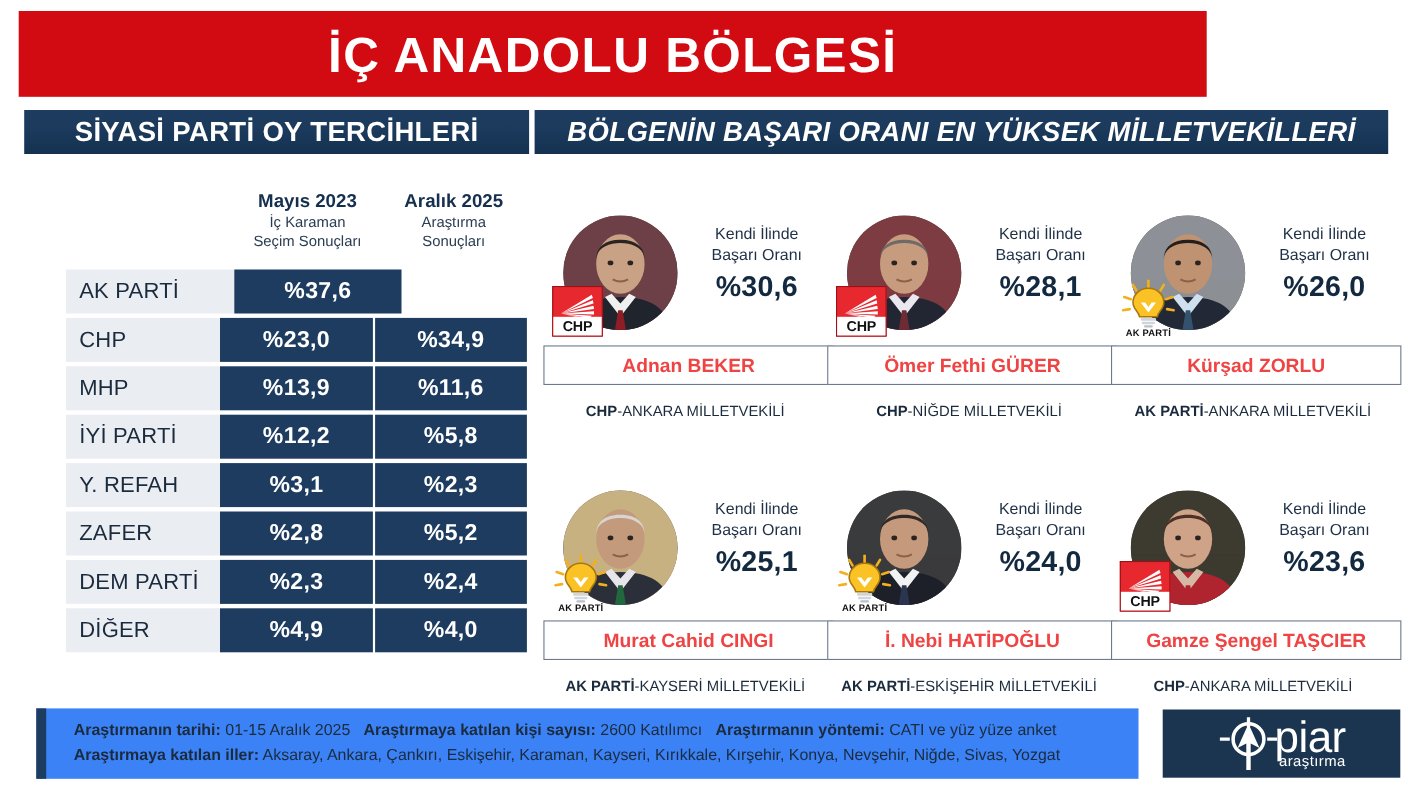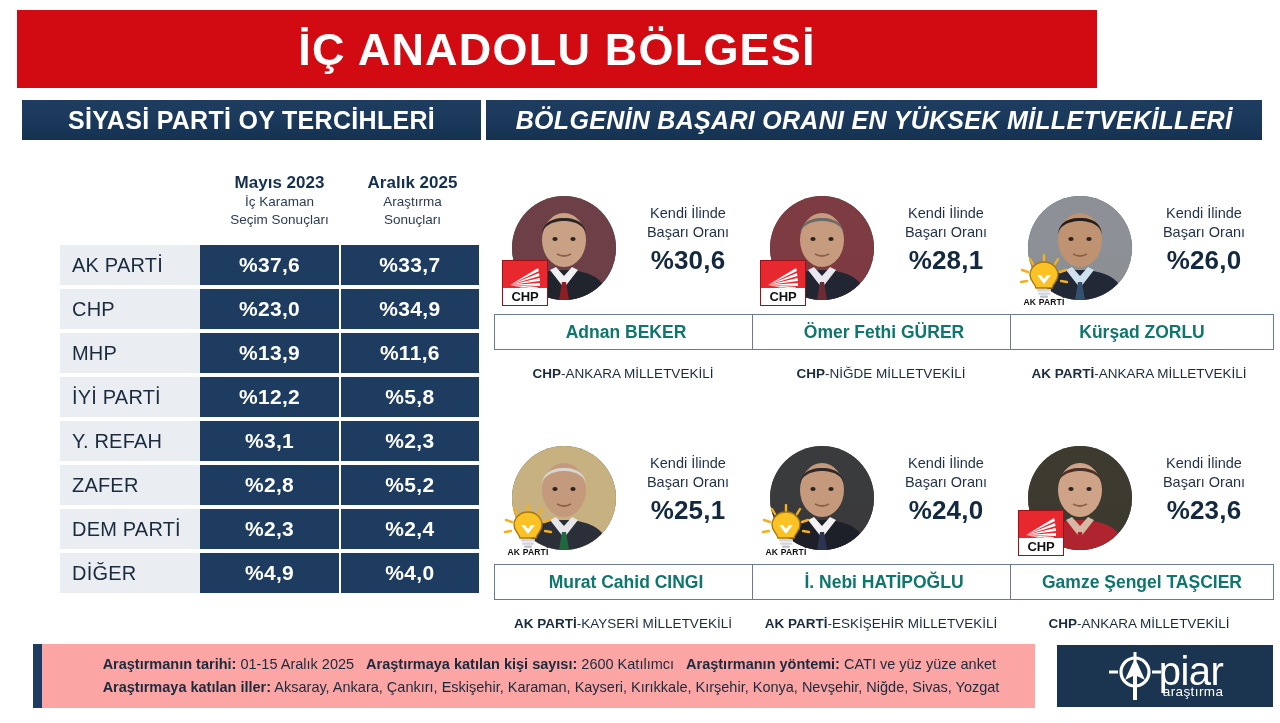--- a/index.html
+++ b/index.html
@@ -236,44 +236,43 @@
     margin: 10px auto 16px auto;
     width: 264px;
     height: 36px;
     border: 1px solid #6b7a8c;
     background: #ffffff;
     display: flex;
     align-items: center;
     justify-content: center;
     font-size: 17.5px;
     font-weight: bold;
-    color: #0f766e;
+    color: #ef4444;
     white-space: nowrap;
     overflow: hidden;
   }
   .role-line {
     margin-top: 7px;
     text-align: center;
     font-size: 13.5px;
     color: #1b2b3d;
     white-space: nowrap;
   }
   .role-line b { font-weight: bold; }
 
   
   .footer {
     position: absolute;
     left: 33px;
     top: 644px;
     width: 1002px;
     height: 64px;
-    background: #fca5a5;
+    background: #3b82f6;
     display: flex;
     align-items: center;
-    justify-content: center;
   }
   .footer-accent {
     position: absolute;
     left: 33px;
     top: 644px;
     width: 9px;
     height: 64px;
     background: #1d3c5f;
   }
   .footer-lines {
@@ -343,21 +342,20 @@
       <div class="col-head">
         <span class="ch-main">Aralık 2025</span>
         <span class="ch-sub">Araştırma</span>
         <span class="ch-sub">Sonuçları</span>
       </div>
     </div>
     <div id="table-rows">
         <div class="prow">
           <div class="pname">AK PARTİ</div>
           <div class="pval">%37,6</div>
-          <div class="pval second">%33,7</div>
         </div>
         <div class="prow">
           <div class="pname">CHP</div>
           <div class="pval">%23,0</div>
           <div class="pval second">%34,9</div>
         </div>
         <div class="prow">
           <div class="pname">MHP</div>
           <div class="pval">%13,9</div>
           <div class="pval second">%11,6</div>

